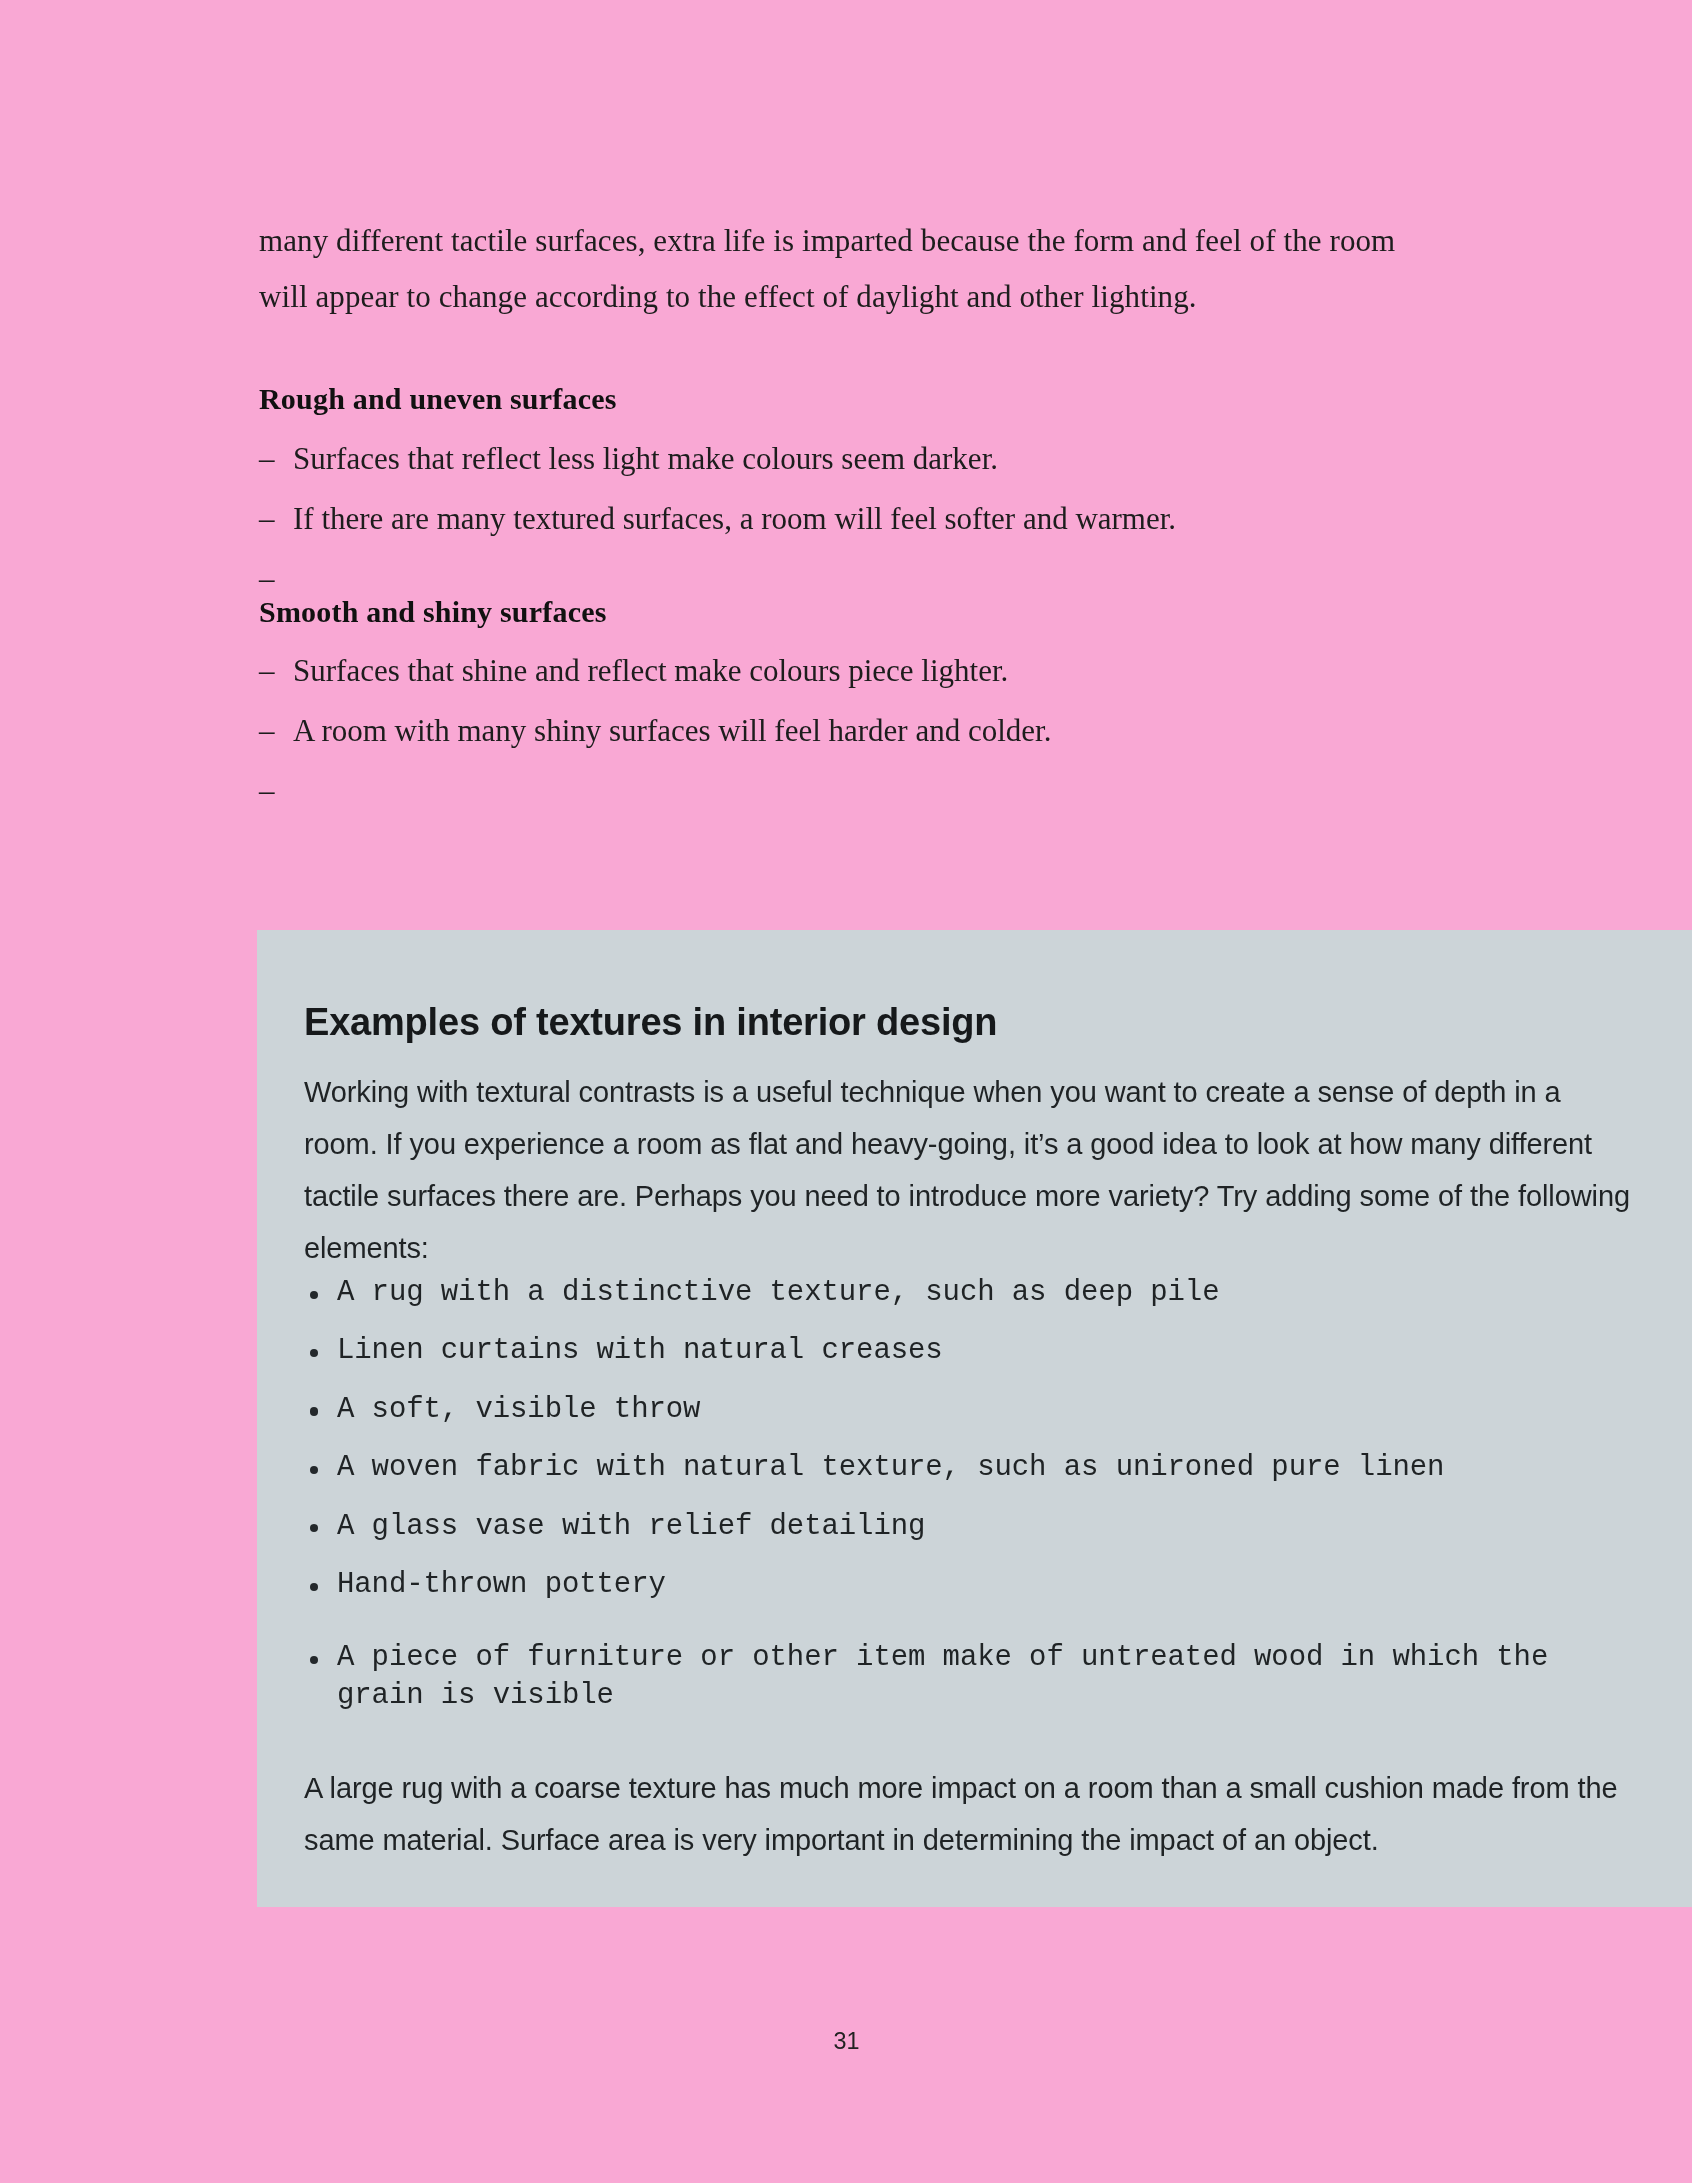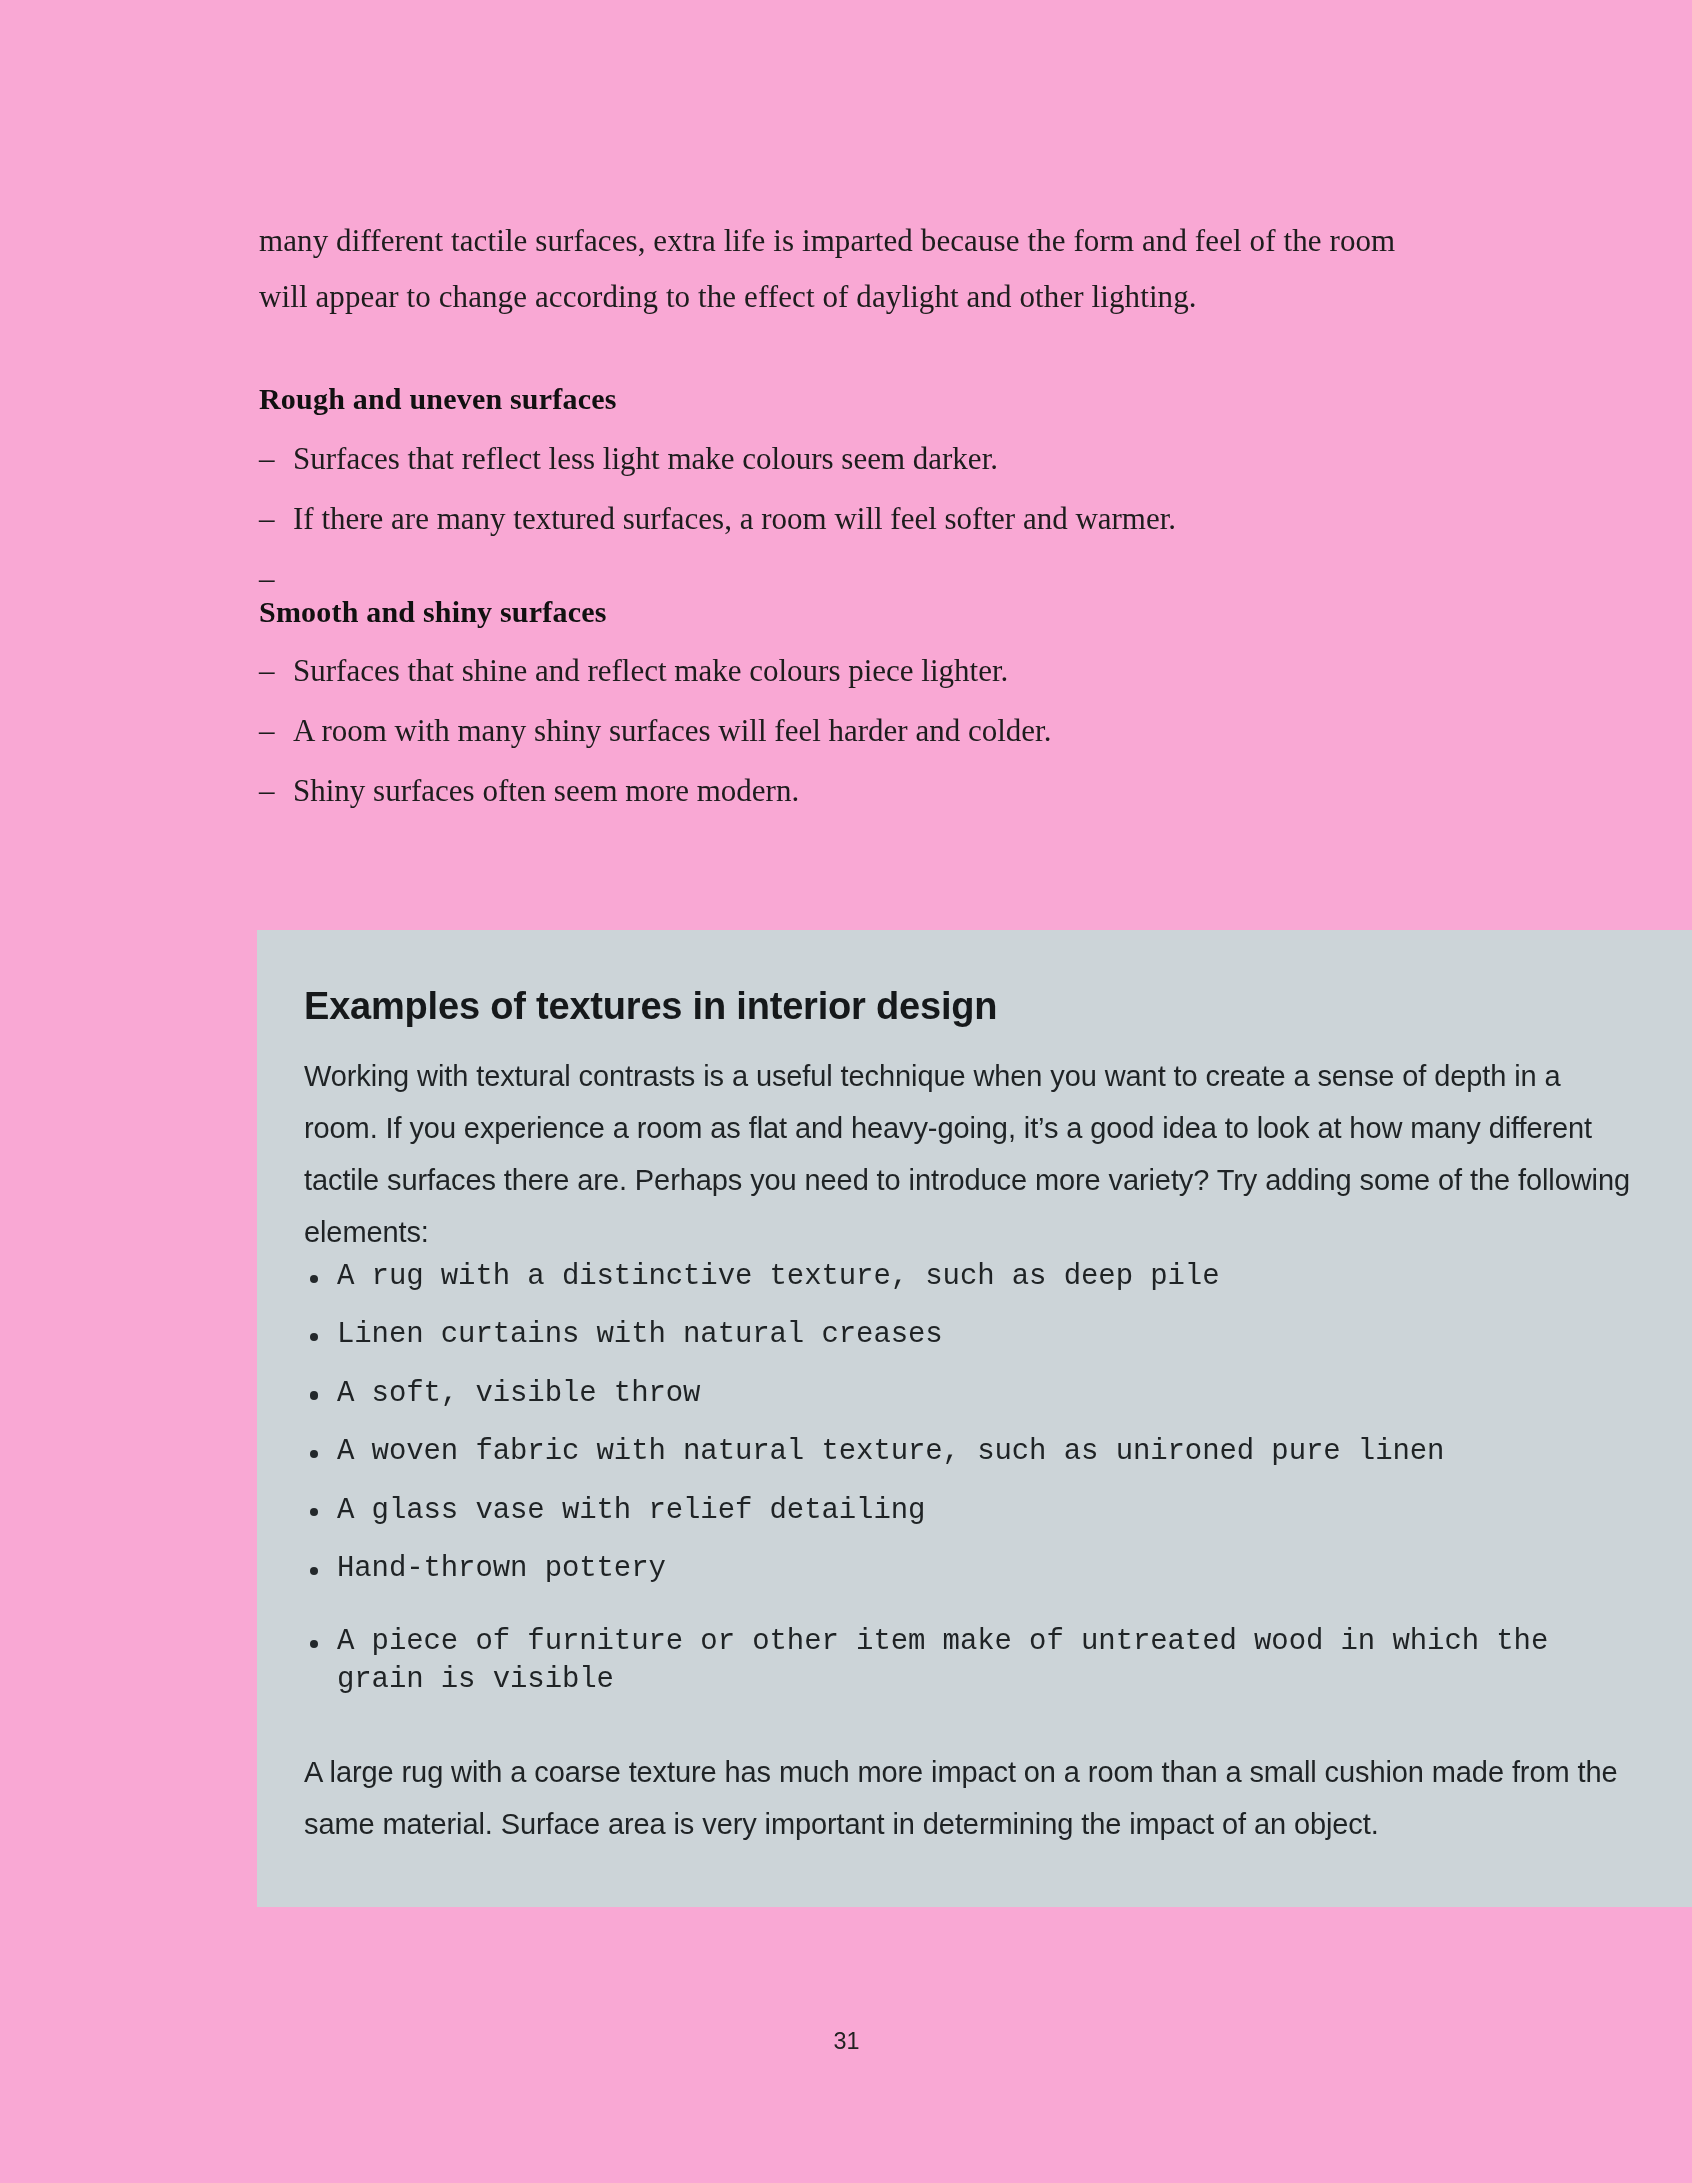--- a/index.html
+++ b/index.html
@@ -81,21 +81,21 @@
 
   
   .callout {
     position: absolute;
     left: 257px;
     top: 930px;
     width: 1436px;          
     height: 977px;
     background: #ccd4d8;
     box-sizing: border-box;
-    padding: 54px 60px 0 47px;
+    padding: 70px 60px 0 47px;
     font-family: "Liberation Sans", "DejaVu Sans", sans-serif;
   }
 
   .callout-heading {
     font-family: "Liberation Sans", "DejaVu Sans", sans-serif;
     font-size: 38px;
     font-weight: bold;
     line-height: 45px;
     color: #16191b;
     margin: 0 0 21px 0;
@@ -185,21 +185,20 @@
         <li class="dash-item">
           <span class="dash-marker">–</span>
           <span>Surfaces that shine and reflect make colours piece lighter.</span>
         </li>
         <li class="dash-item">
           <span class="dash-marker">–</span>
           <span>A room with many shiny surfaces will feel harder and colder.</span>
         </li>
         <li class="dash-item">
           <span class="dash-marker">–</span>
-          <span>Shiny surfaces often seem more modern.</span>
         </li>
       </ul>
     </div>
 
   </div>
 
   <aside class="callout">
     <h3 class="callout-heading">Examples of textures in interior design</h3>
 
     <p class="callout-para">Working with textural contrasts is a useful technique when you want to create a sense of depth in a room. If you experience a room as flat and heavy-going, it’s a good idea to look at how many different tactile surfaces there are. Perhaps you need to introduce more variety? Try adding some of the following elements:</p>

